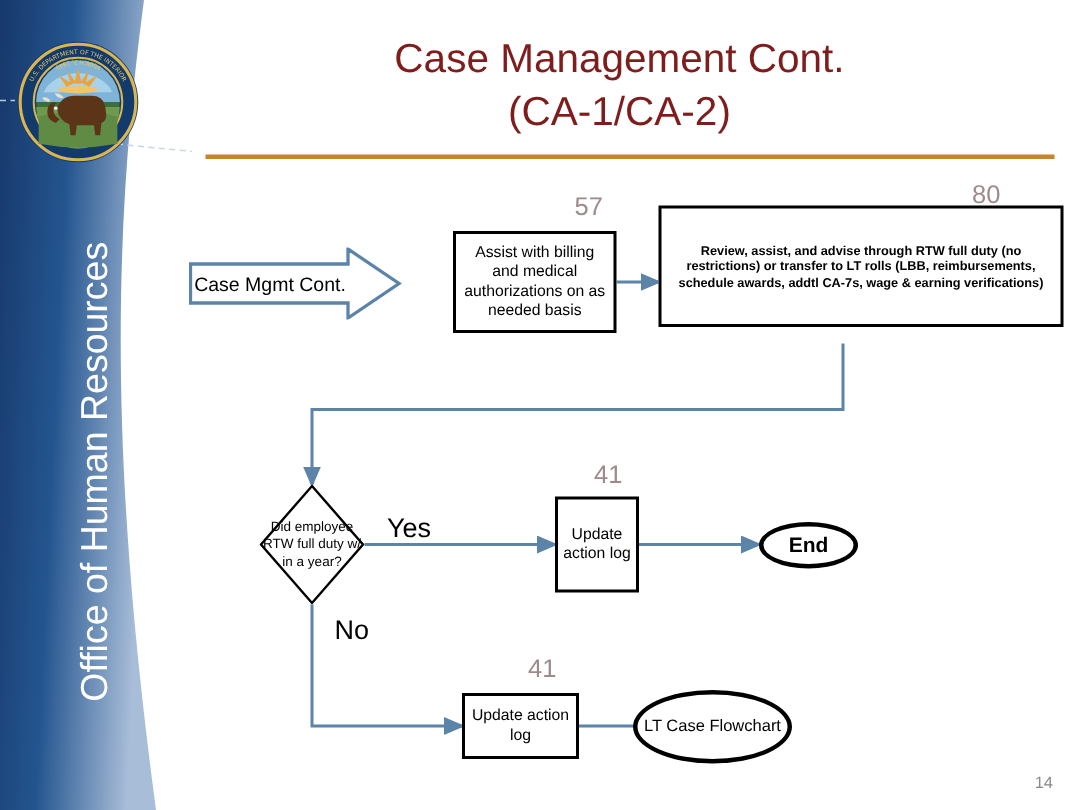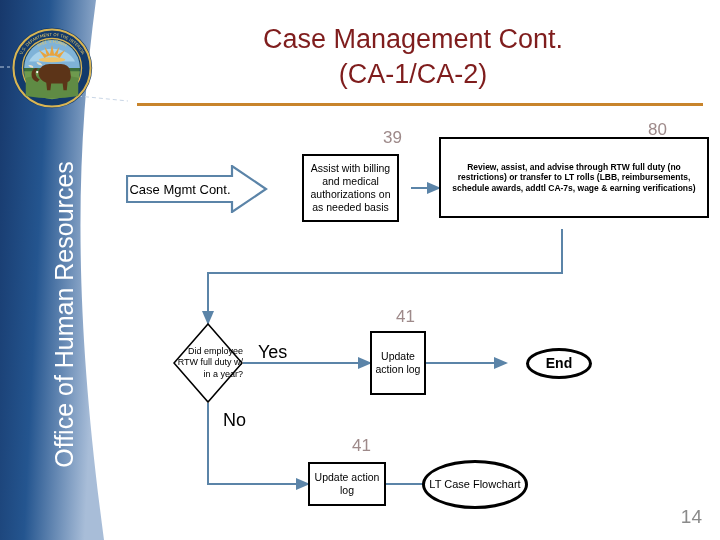--- a/index.html
+++ b/index.html
@@ -113,40 +113,40 @@
     color: #000000;
     font-size: 18px;
     font-family: "Liberation Sans", sans-serif;
   }
 
   .pagenum {
     position: absolute;
     right: 18px;
     bottom: 12px;
     color: #8A8A8A;
-    font-size: 19px;
+    font-size: 11px;
     font-family: "Liberation Sans", sans-serif;
   }
 
   svg.overlay {
     position: absolute;
     left: 0; top: 0;
     width: 720px; height: 540px;
     pointer-events: none;
   }
   svg.arrowshape { position: absolute; }
   .diamond-wrap { position: absolute; }
   .diamond-text {
     position: absolute;
     left: 0; top: 0;
     width: 100%; height: 100%;
     display: flex;
     align-items: center;
     justify-content: center;
-    text-align: right;
+    text-align: center;
     font-size: 9px;
     line-height: 1.25;
     color: #000;
     font-family: "Liberation Sans", sans-serif;
   }
   .arrow-text {
     position: absolute;
     left: 0; top: 0;
     width: 100%; height: 100%;
     display: flex;
@@ -248,42 +248,42 @@
     <line x1="386" y1="484" x2="442" y2="484" stroke="#5B84A8" stroke-width="2" marker-end="url(#ah)"></line>
   </svg>
 
   <div style="position:absolute; left:126px; top:165px; width:142px; height:48px;">
     <svg class="arrowshape" style="left:0;top:0;" width="142" height="48" viewBox="0 0 142 48">
       <path d="M1,11 L106,11 L106,1 L140,24 L106,47 L106,37 L1,37 Z" fill="#ffffff" stroke="#5B84A8" stroke-width="2.2" stroke-linejoin="miter"></path>
     </svg>
     <div class="arrow-text">Case Mgmt Cont.</div>
   </div>
 
-  <div class="num" style="left:383px; top:128px;">39</div>
+  <div class="num" style="left:383px; top:128px;">57</div>
   <div class="num" style="left:648px; top:120px;">80</div>
   <div class="num" style="left:396px; top:307px;">41</div>
   <div class="num" style="left:352px; top:436px;">41</div>
 
-  <div class="pbox" style="left:302px; top:154px; width:97px; height:68px; font-size:10.5px; padding:2px 4px;">Assist with billing and medical authorizations on as needed basis</div>
+  <div class="pbox" style="left:302px; top:154px; width:109px; height:68px; font-size:10.5px; padding:2px 4px;">Assist with billing and medical authorizations on as needed basis</div>
 
   <div class="pbox" style="left:439px; top:137px; width:270px; height:81px; font-size:8.5px; padding:3px 7px;font-weight:bold;">Review, assist, and advise through RTW full duty (no restrictions) or transfer to LT rolls (LBB, reimbursements, schedule awards, addtl CA-7s, wage &amp; earning verifications)</div>
 
   <div class="diamond-wrap" style="left:173px; top:323px; width:70px; height:80px;">
     <svg width="70" height="80" viewBox="0 0 70 80" style="position:absolute;left:0;top:0;">
       <path d="M35,1 L69,40 L35,79 L1,40 Z" fill="#ffffff" stroke="#000000" stroke-width="1.6"></path>
     </svg>
     <div class="diamond-text">Did employee RTW full duty w/ in a year?</div>
   </div>
 
   <div class="edgelabel" style="left:258px; top:342px;">Yes</div>
   <div class="edgelabel" style="left:223px; top:410px;">No</div>
 
   <div class="pbox" style="left:370px; top:331px; width:56px; height:64px; font-size:10.5px; padding:2px;">Update action log</div>
 
-  <div class="ell bold" style="left:526px; top:348px; width:66px; height:31px; font-size:14px;">End</div>
+  <div class="ell bold" style="left:506px; top:348px; width:66px; height:31px; font-size:14px;">End</div>
 
   <div class="pbox" style="left:308px; top:462px; width:78px; height:44px; font-size:10.5px; padding:2px 4px;">Update action log</div>
 
   <div class="ell" style="left:422px; top:460px; width:106px; height:49px; font-size:11px;">LT Case Flowchart</div>
 
   <div class="pagenum">14</div>
 
 </div>
 
 </body></html>

